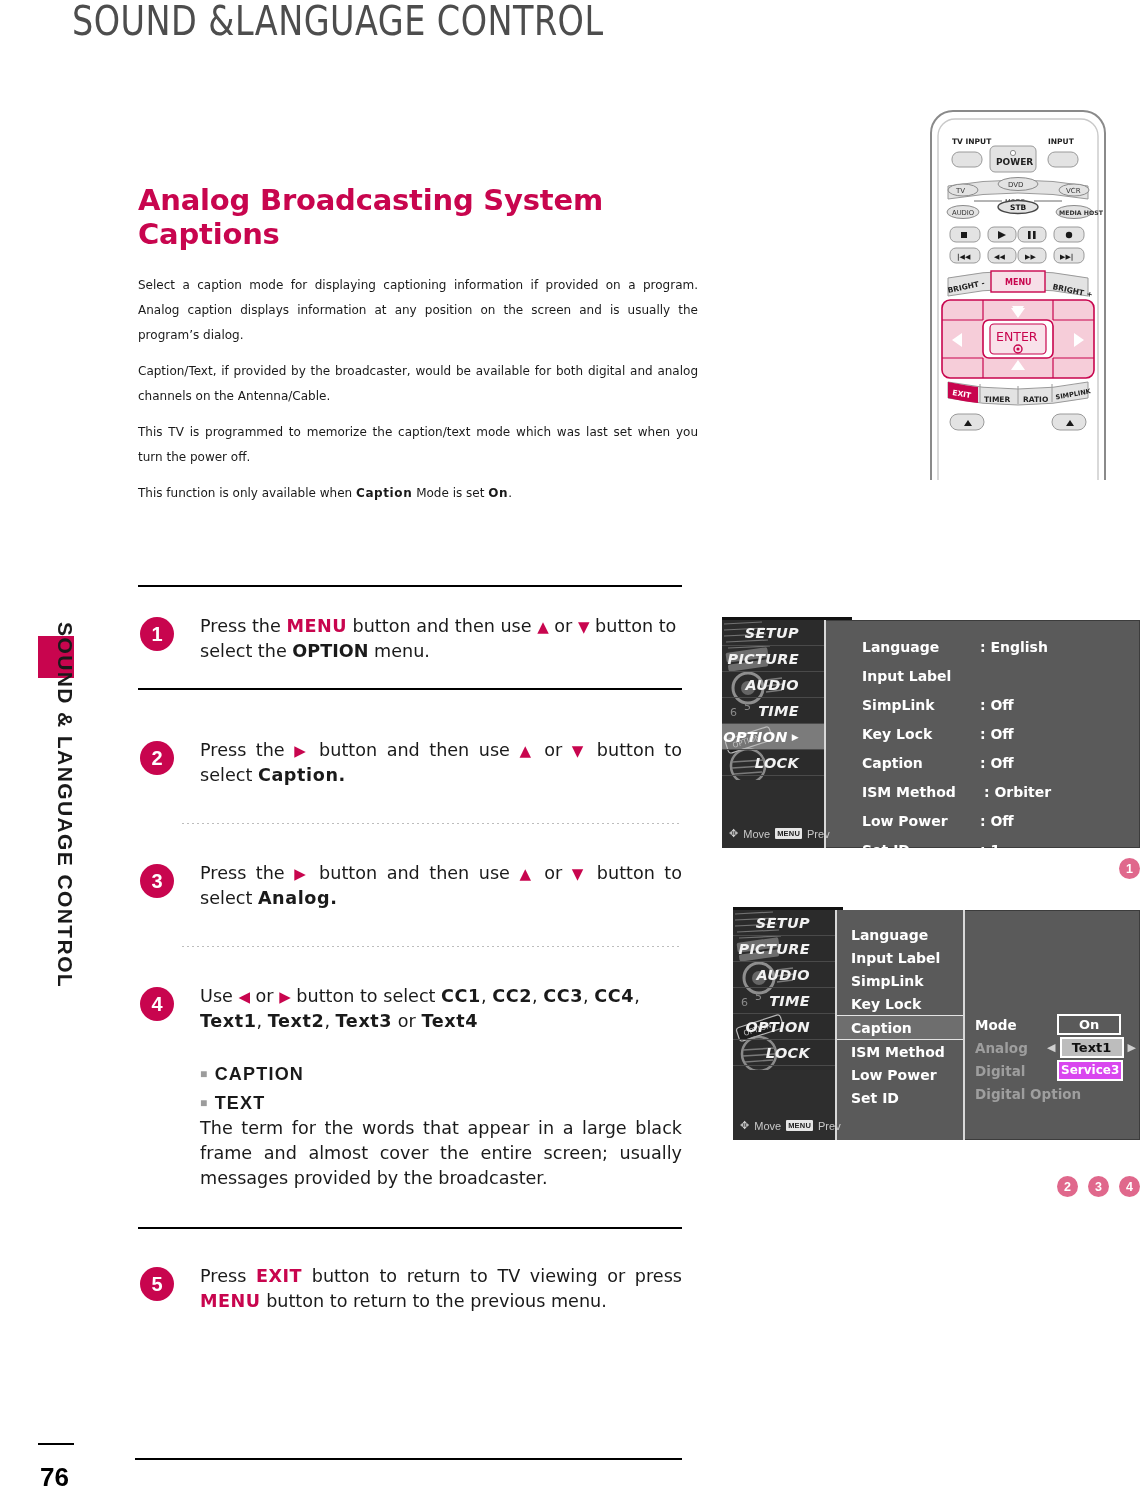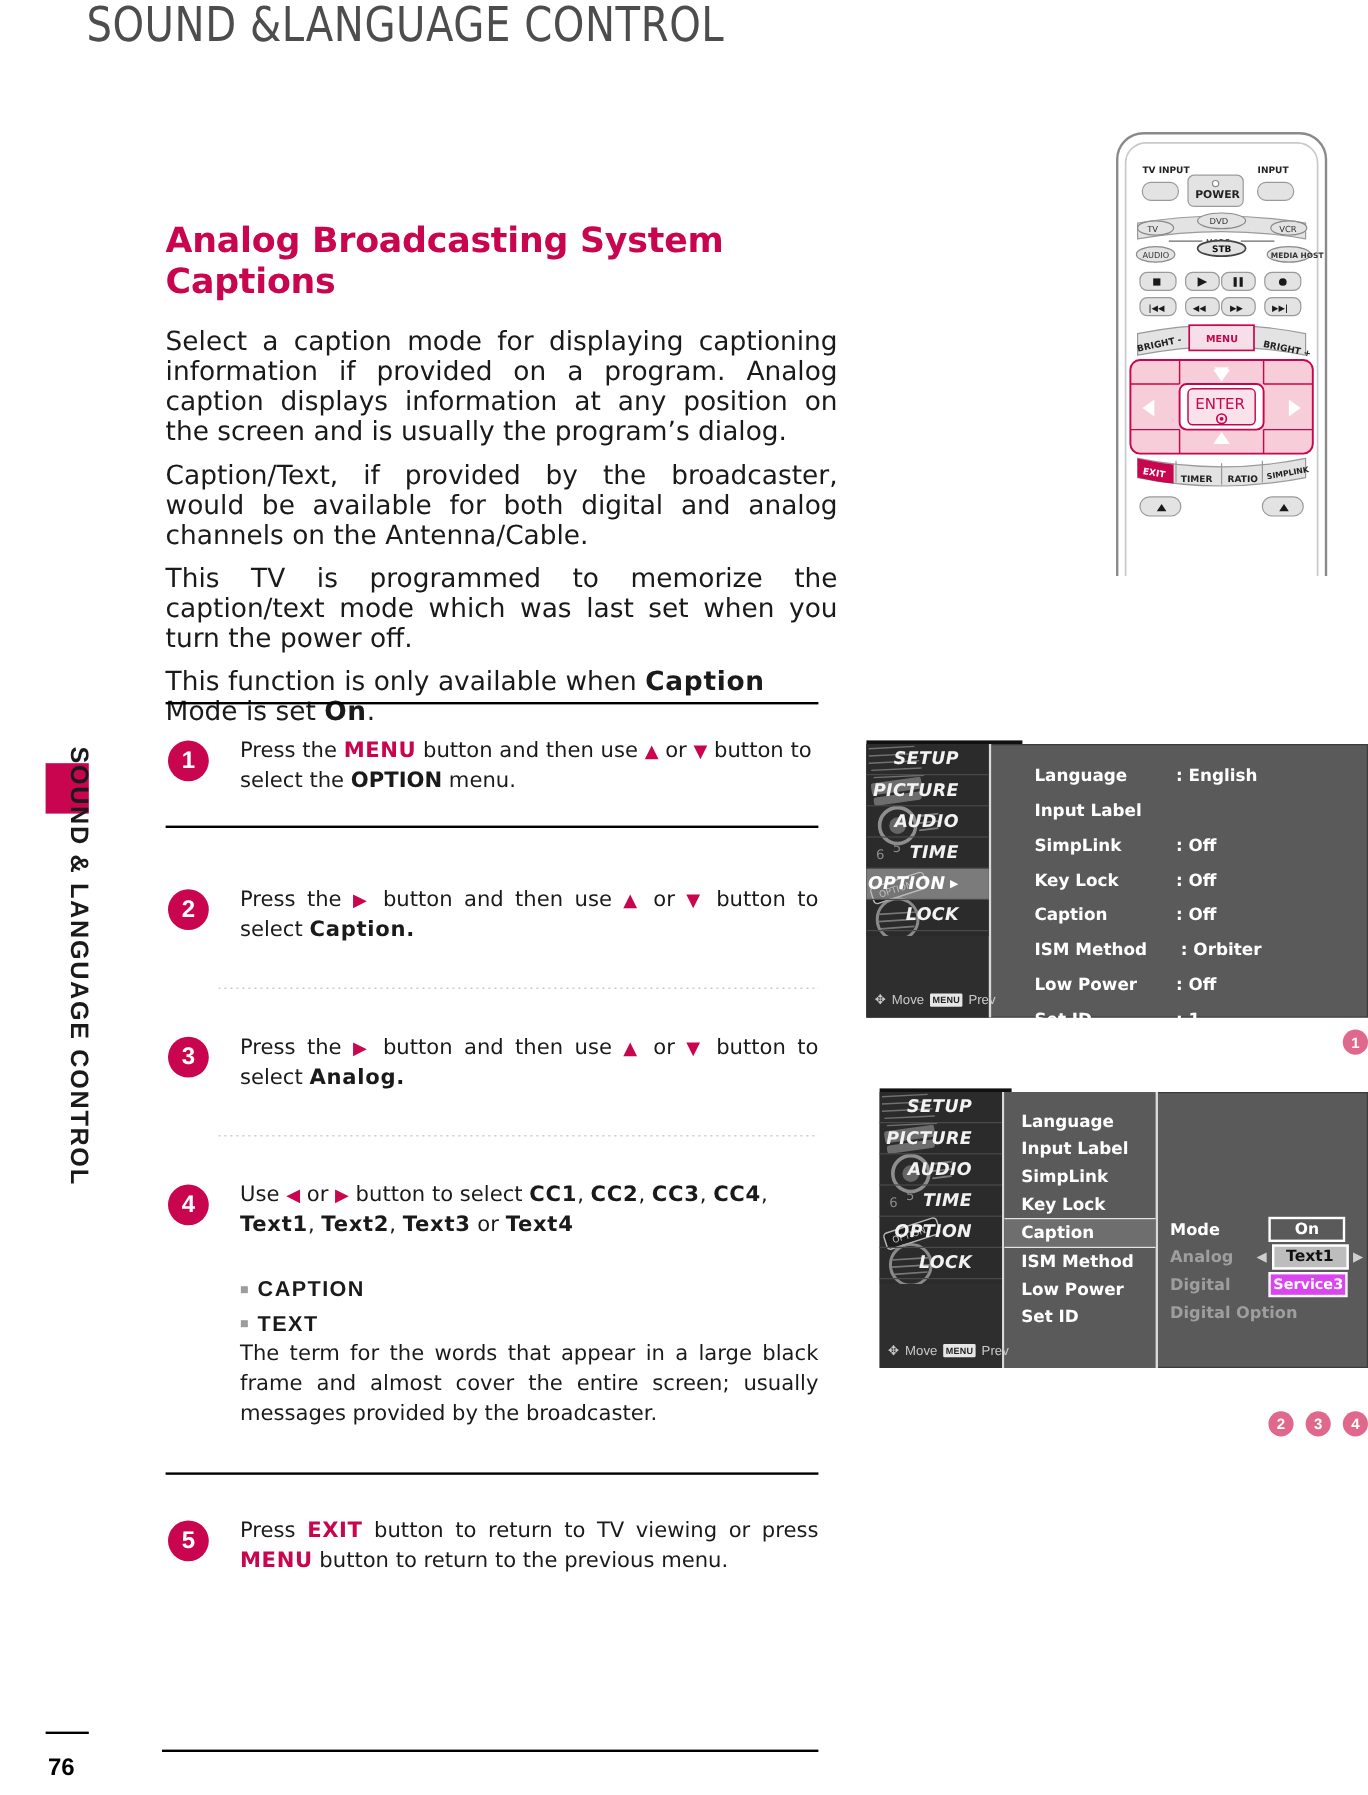--- a/index.html
+++ b/index.html
@@ -26,21 +26,21 @@
     text-align:left;white-space:nowrap;
   }
 
   
   #intro{position:absolute;left:138px;top:183px;width:560px;}
   #intro h2{
     margin:0 0 22px 0;font-size:29px;font-weight:700;color:#c8054e;letter-spacing:-.2px;
     font-family:"DejaVu Sans","Liberation Sans",sans-serif;
   }
   #intro p{
-    margin:0 0 11px 0;font-size:22px;line-height:25px;text-align:justify;
+    margin:0 0 11px 0;font-size:12px;line-height:25px;text-align:justify;
     font-family:"DejaVu Sans","Liberation Sans",sans-serif;font-weight:400;
   }
   #intro p:last-child{margin-bottom:0;text-align:left;}
   .b{font-weight:700;}
   .kw{font-weight:700;letter-spacing:.6px;}
 
   
   #remote{position:absolute;left:928px;top:108px;width:180px;height:372px;overflow:hidden;}
   #remote svg{display:block;}
 
@@ -115,21 +115,21 @@
   .chev{color:#cfcfcf;font-size:11px;padding:0 4px;}
 
   
   .callout{position:absolute;width:21px;height:21px;border-radius:50%;
     background:#e0688c;color:#fff;font-size:12.5px;font-weight:700;
     display:flex;align-items:center;justify-content:center;}
 
   
   #foot-rule-l{position:absolute;left:38px;top:1443px;width:36px;height:2px;background:#000;}
   #foot-rule-r{position:absolute;left:135px;top:1458px;width:547px;height:2px;background:#000;}
-  #page-num{position:absolute;left:40px;top:1462px;font-size:20px;font-weight:700;color:#000;}
+  #page-num{position:absolute;left:40px;top:1462px;font-size:26px;font-weight:700;color:#000;}
 </style>
 </head>
 <body>
 
 <div class="page">
 
   <div id="page-title">SOUND &amp;LANGUAGE CONTROL</div>
 
   <div id="side-tab-block"></div>
   <div id="side-tab-label">SOUND &amp; LANGUAGE CONTROL</div>

